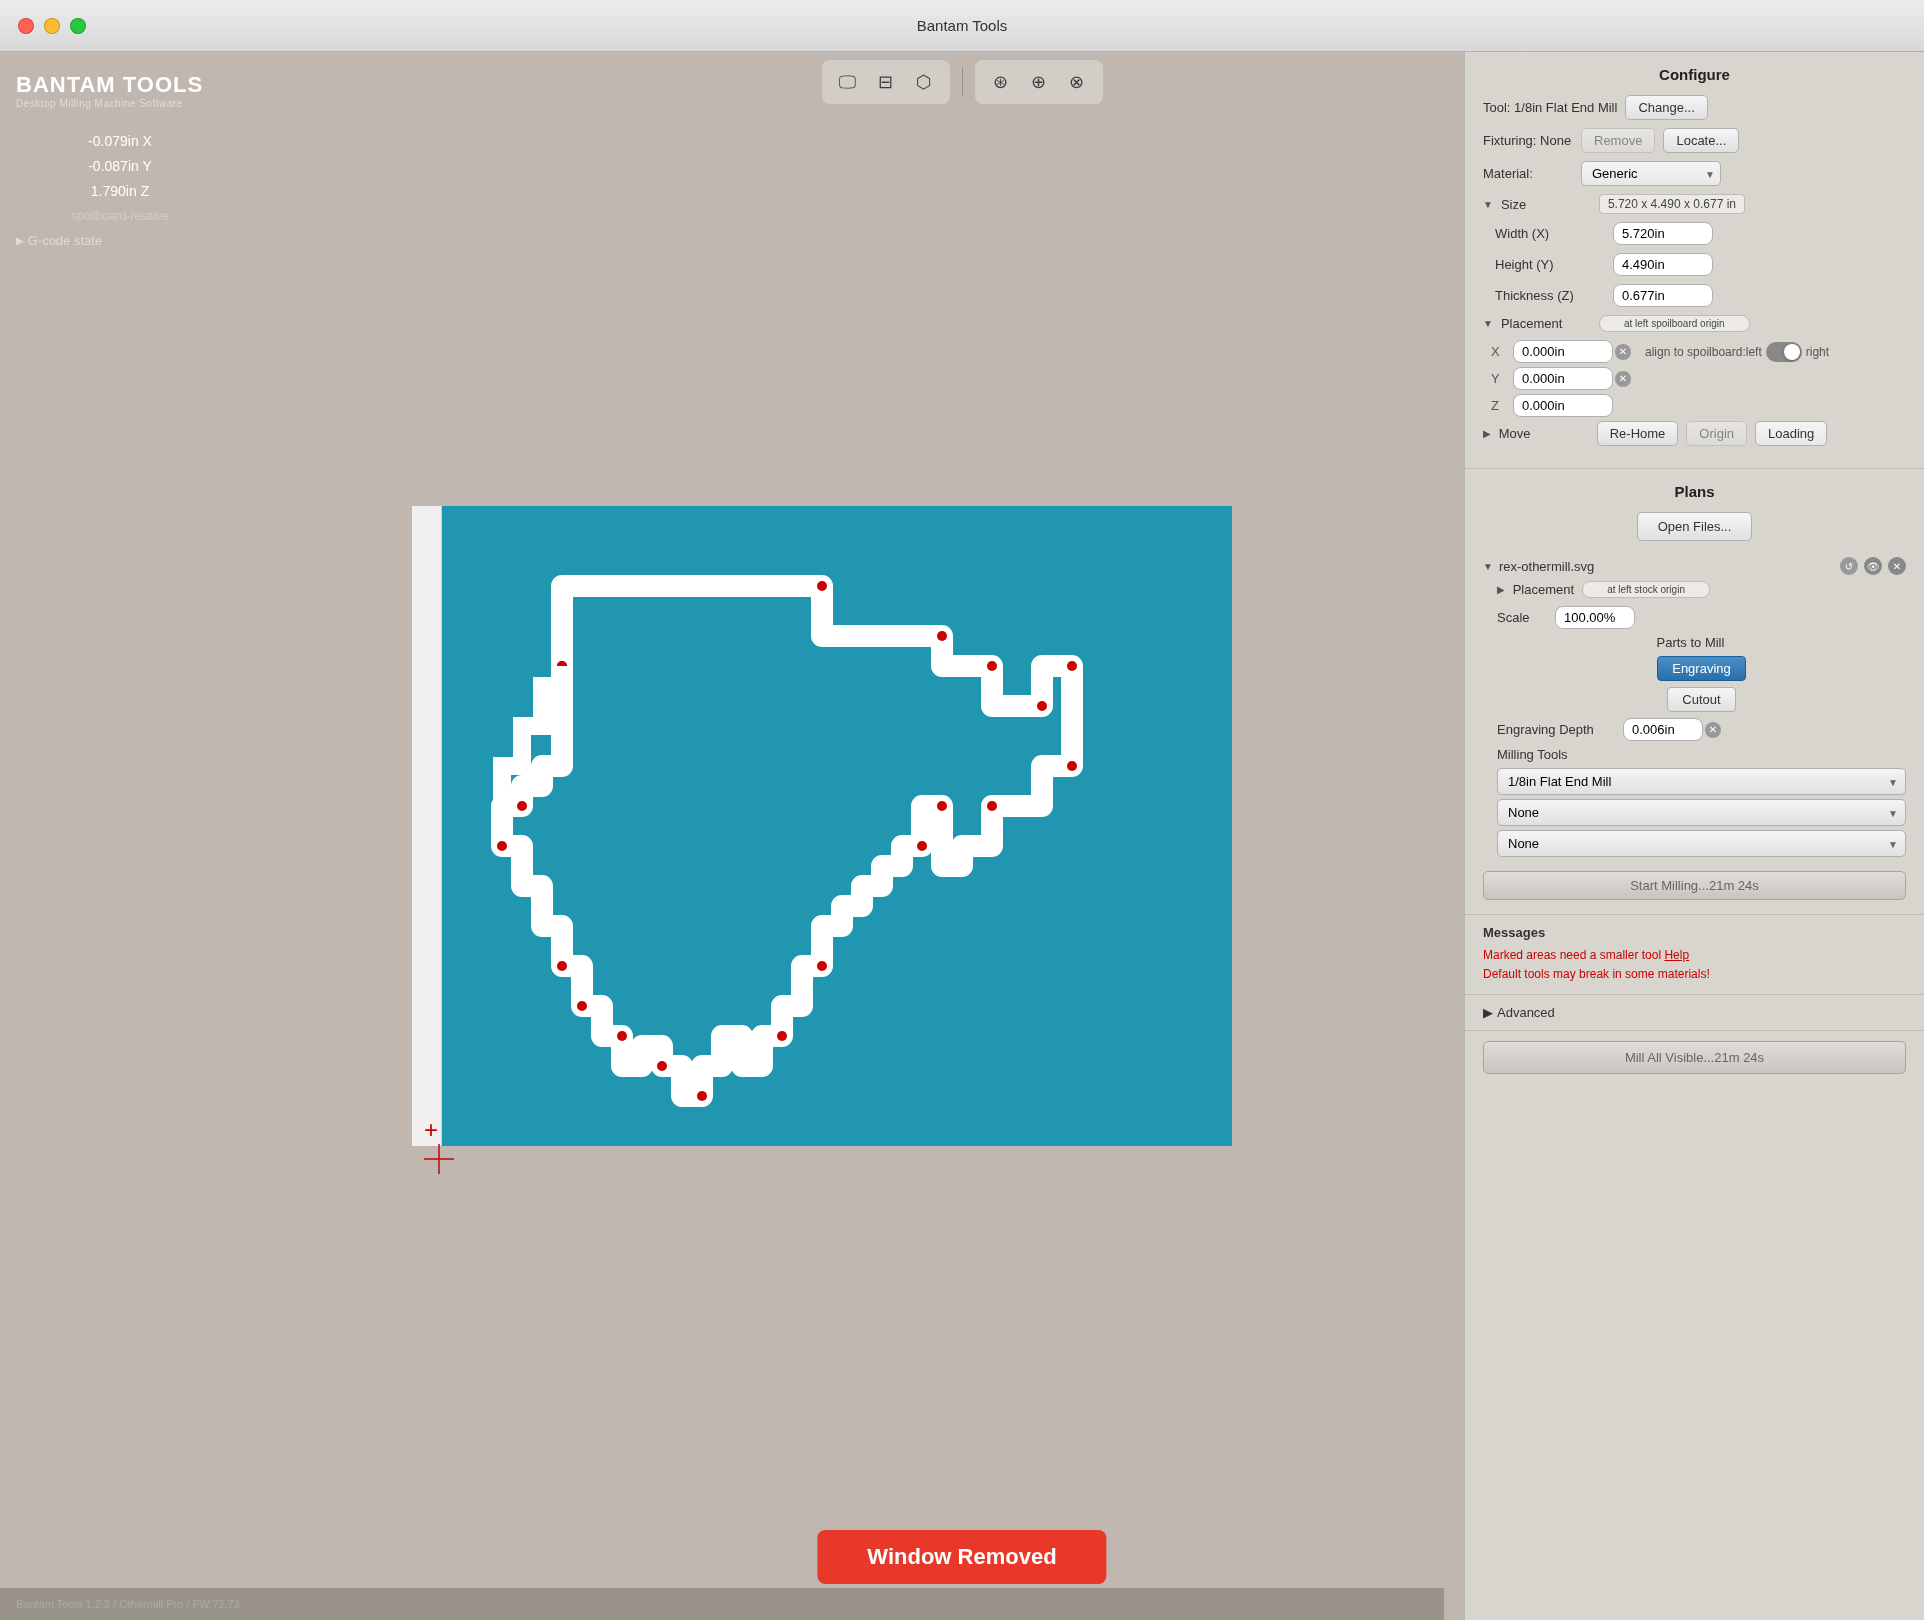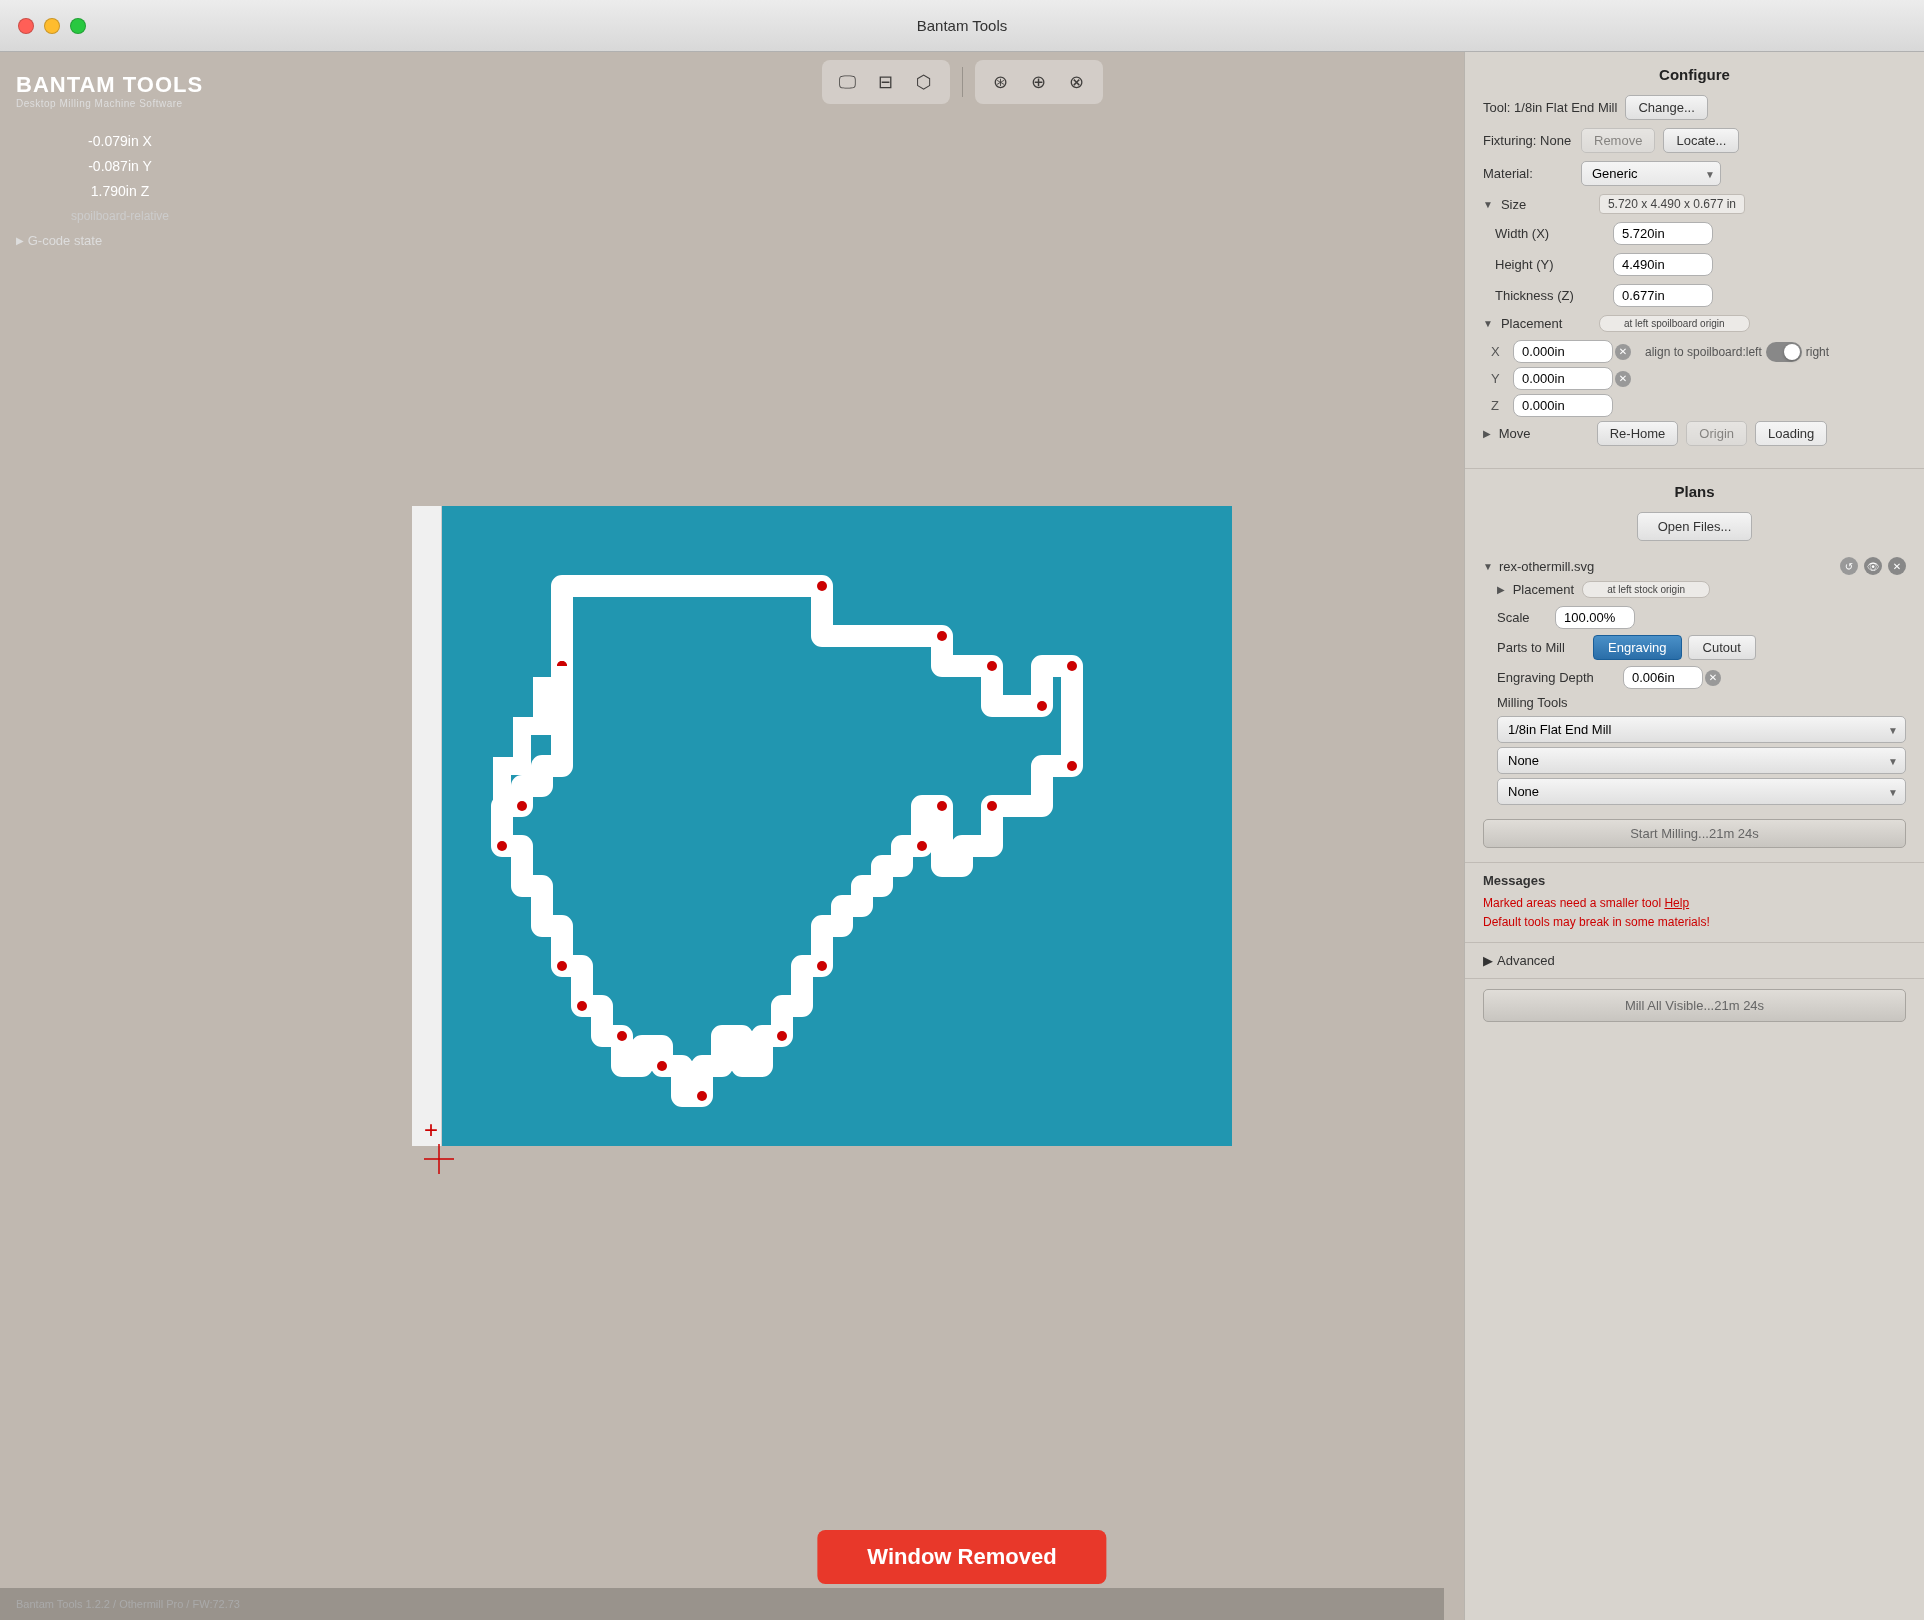--- a/index.html
+++ b/index.html
@@ -383,20 +383,21 @@
       display: flex;
       align-items: center;
       gap: 8px;
       margin-bottom: 6px;
     }
     .parts-row {
       display: flex;
       align-items: center;
       gap: 6px;
       margin-bottom: 6px;
+      flex-direction: column;
     }
     .parts-btn {
       background: linear-gradient(to bottom, #4a90c8, #2a6ea8);
       color: #fff;
       border: 1px solid #1a5e98;
       border-radius: 4px;
       padding: 4px 14px;
       font-size: 13px;
       cursor: pointer;
     }

